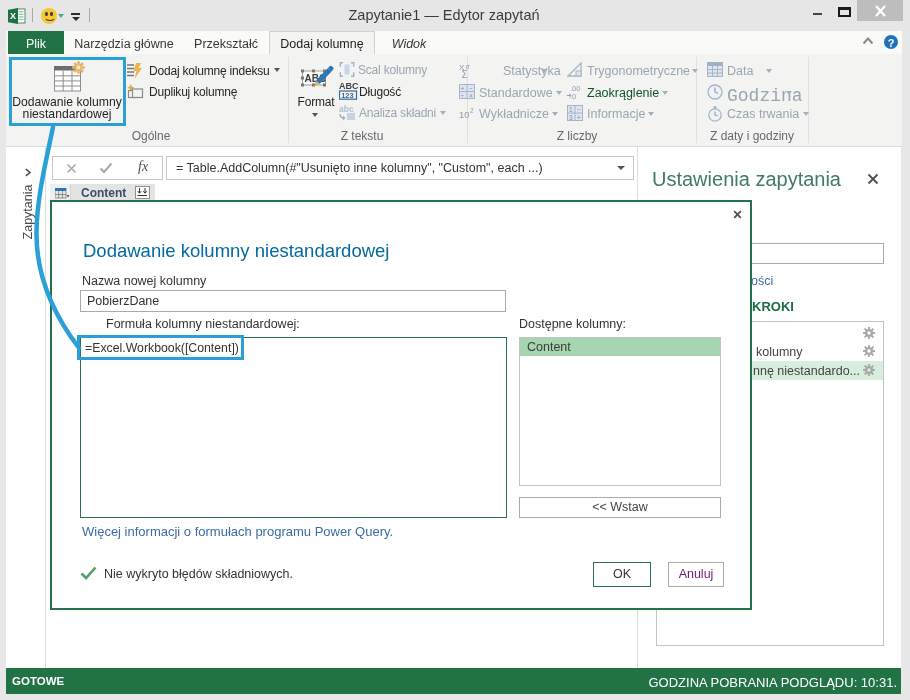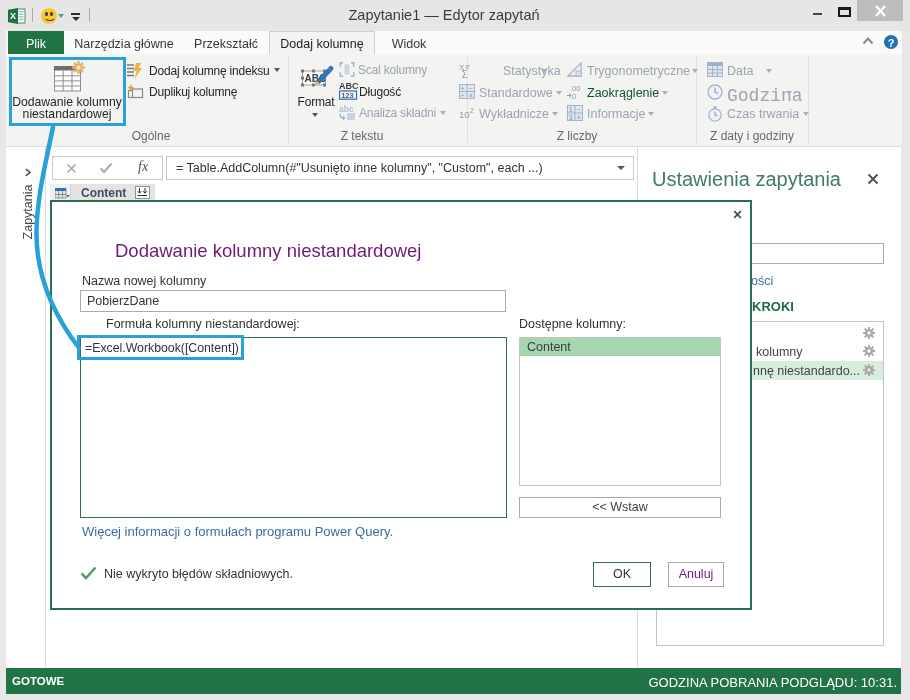--- a/index.html
+++ b/index.html
@@ -43,21 +43,21 @@
  <path d="M2 1 L11 11 M11 1 L2 11" stroke="#fff" stroke-width="2.2"></path>
 </svg>
 
 <div class="abs" style="left:6px;top:31px;width:896px;height:23px;background:#fafaf9;"></div>
 <div class="abs" style="left:8px;top:31px;width:56px;height:23px;background:#217346;"></div>
 <div class="lbl" style="left:36px;top:37px;transform:translateX(-50%);font-size:12.5px;color:#fff;">Plik</div>
 <div class="lbl" style="left:124px;top:37px;transform:translateX(-50%);font-size:12.5px;color:#383838;">Narzędzia główne</div>
 <div class="lbl" style="left:226px;top:37px;transform:translateX(-50%);font-size:12.5px;color:#383838;">Przekształć</div>
 <div class="abs" style="left:269px;top:31px;width:106px;height:23px;background:#f3f3f1;border:1px solid #d2d0cc;border-bottom:none;box-sizing:border-box;"></div>
 <div class="lbl" style="left:322px;top:37px;transform:translateX(-50%);font-size:12.5px;color:#1e1e1e;">Dodaj kolumnę</div>
-<div class="lbl" style="left:409px;top:37px;transform:translateX(-50%);font-size:12.5px;color:#383838;">Widok</div>
+<div class="lbl" style="left:409px;top:37px;transform:translateX(-50%);font-size:12.5px;color:#383838;font-style:italic;">Widok</div>
 
 <svg class="abs" style="left:862px;top:37px" width="12" height="8" viewBox="0 0 12 8">
   <path d="M1.5 6.5 L6 1.5 L10.5 6.5" stroke="#8a8a8a" stroke-width="2" fill="none"></path>
 </svg>
 <div class="abs" style="left:884px;top:35px;width:14px;height:14px;border-radius:50%;background:#1f72b8;"></div>
 <div class="lbl" style="left:891px;top:36.5px;transform:translateX(-50%);font-size:11px;font-weight:bold;color:#fff;">?</div>
 
 <div class="abs" style="left:6px;top:54px;width:896px;height:92px;background:#f3f3f1;border-bottom:1px solid #d5dfda;box-sizing:content-box;"></div>
 
 <div class="abs" style="left:288px;top:57px;width:1px;height:86px;background:#e0e0dd;"></div>
@@ -299,21 +299,21 @@
         <rect x="5.1" y="-0.3" width="1.9" height="2.6" rx="0.5" transform="rotate(270 6 6)"></rect>
         <rect x="5.1" y="-0.3" width="1.9" height="2.6" rx="0.5" transform="rotate(315 6 6)"></rect>
       </g>
       <circle cx="6" cy="6" r="1.7" fill="#d8eedd"></circle>
     </svg>
 
 <div class="abs" style="left:50px;top:200px;width:702px;height:410px;background:#fff;border:2px solid #26714b;box-sizing:border-box;"></div>
 <svg class="abs" style="left:733px;top:210px" width="9" height="9" viewBox="0 0 9 9">
       <path d="M1.2 1.2 L7.8 7.8 M7.8 1.2 L1.2 7.8" stroke="#4d4d4d" stroke-width="1.7"></path>
     </svg>
-<div class="lbl" style="left:83px;top:240px;font-size:18.5px;color:#701a75;margin-left:32px;">Dodawanie kolumny niestandardowej</div>
+<div class="lbl" style="left:83px;top:240px;font-size:18.5px;color:#0369a1;">Dodawanie kolumny niestandardowej</div>
 <div class="lbl" style="left:82px;top:274px;font-size:12.5px;color:#333;">Nazwa nowej kolumny</div>
 <div class="abs" style="left:80px;top:290px;width:426px;height:22px;background:#fff;border:1px solid #ababab;box-sizing:border-box;"></div>
 <div class="lbl" style="left:87px;top:294px;font-size:12.5px;color:#333;">PobierzDane</div>
 <div class="lbl" style="left:82px;top:317px;font-size:12.5px;color:#333;margin-left:24px;">Formuła kolumny niestandardowej:</div>
 <div class="lbl" style="left:519px;top:317px;font-size:12.5px;color:#333;">Dostępne kolumny:</div>
 <div class="abs" style="left:80px;top:337px;width:427px;height:181px;background:#fff;border:1px solid #2e7050;box-sizing:border-box;"></div>
 <div class="abs" style="left:519px;top:337px;width:202px;height:149px;background:#fff;border:1px solid #c3c3c3;box-sizing:border-box;"></div>
 <div class="abs" style="left:520px;top:338px;width:200px;height:18px;background:#a6d6b0;"></div>
 <div class="lbl" style="left:527px;top:340px;font-size:12.5px;color:#3c3c3c;">Content</div>
 <div class="abs" style="left:519px;top:497px;width:202px;height:21px;background:#fff;border:1px solid #ababab;box-sizing:border-box;"></div>

